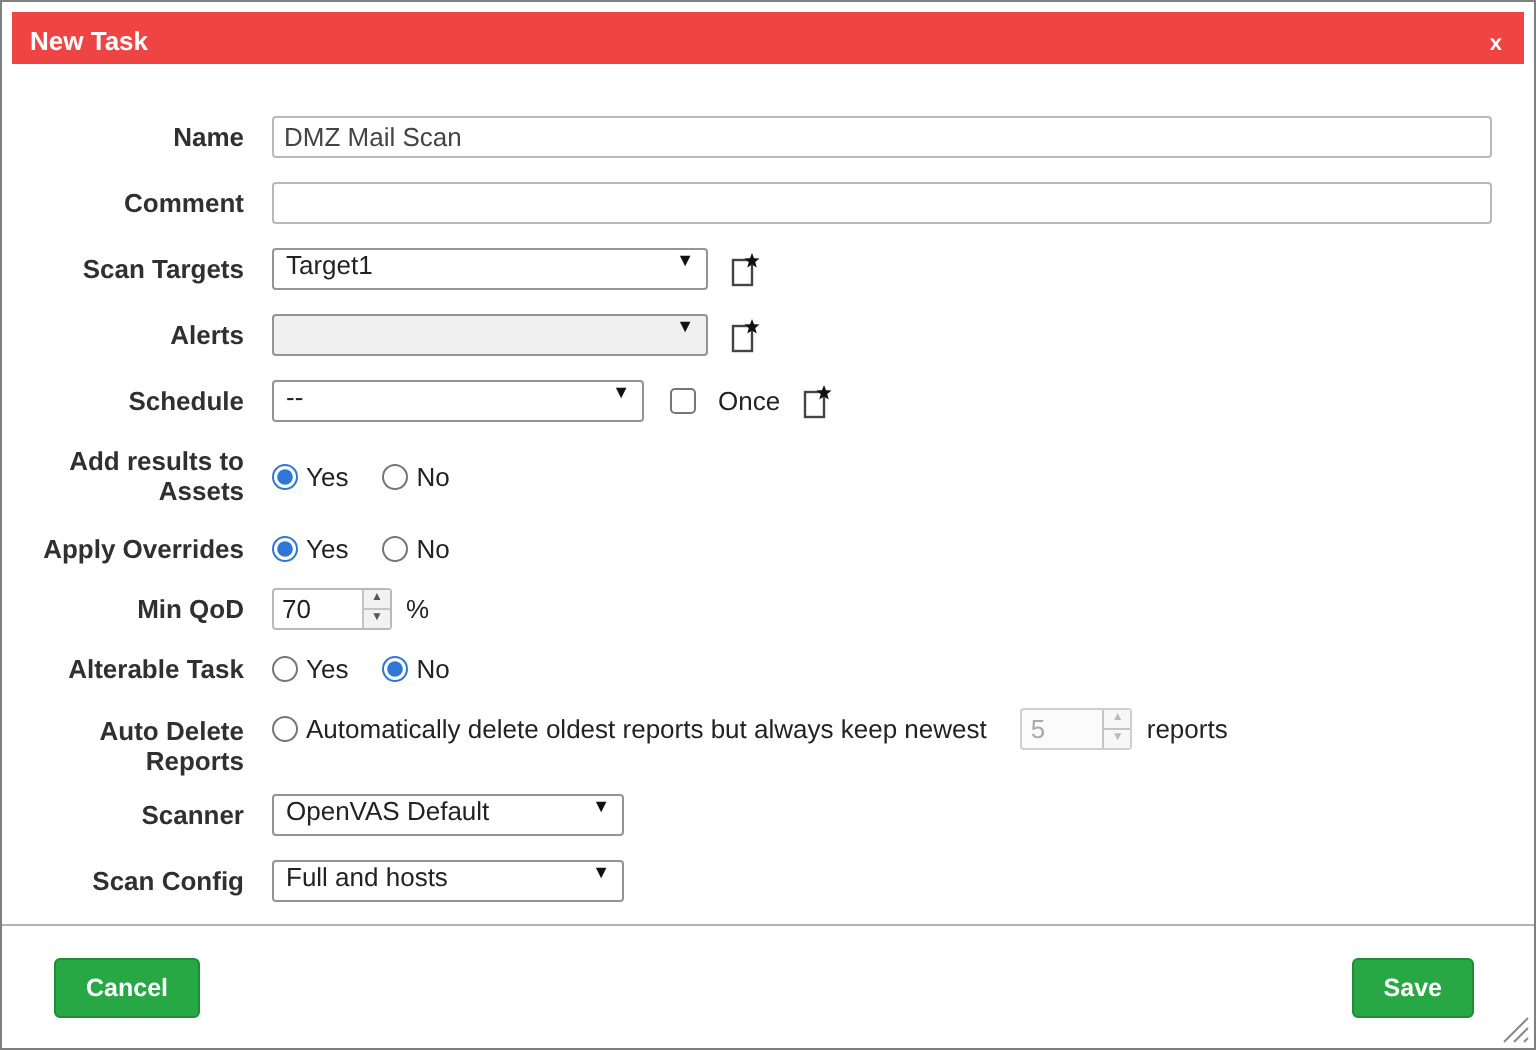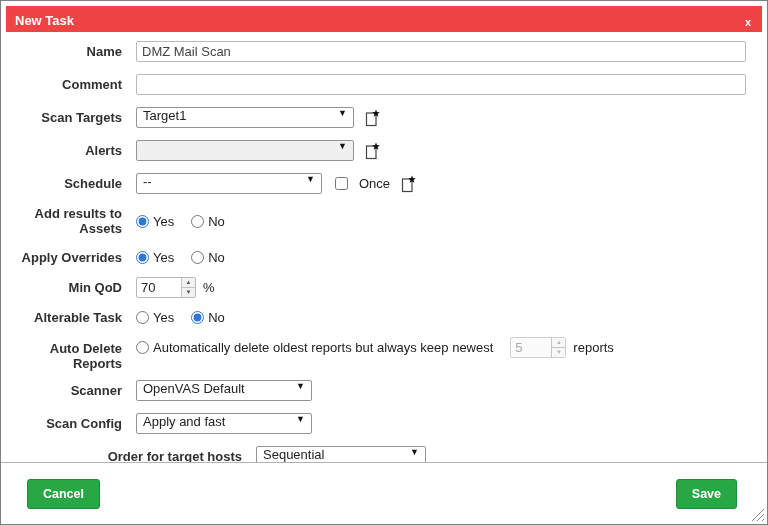--- a/index.html
+++ b/index.html
@@ -33,21 +33,21 @@
     cursor: default;
     padding: 0 2px;
   }
 
   
   .content {
     position: absolute;
     top: 31px; left: 0; right: 0;
     height: 432px;
     overflow: hidden;
-    padding-top: 9px;
+    padding-top: 26px;
   }
   .row { display: flex; align-items: flex-start; margin-bottom: 12px; }
   .row .label {
     width: 135px;
     flex-shrink: 0;
     text-align: right;
     font-weight: bold;
     color: #303030;
     padding-right: 14px;
     padding-top: 3px;
@@ -308,21 +308,21 @@
           <span class="val">OpenVAS Default</span>
           <span class="arrow">▼</span>
         </div>
       </div>
     </div>
 
     <div class="row">
       <div class="label">Scan Config</div>
       <div class="field">
         <div class="select w176">
-          <span class="val">Apply and fast</span>
+          <span class="val">Full and hosts</span>
           <span class="arrow">▼</span>
         </div>
       </div>
     </div>
 
     <div class="row sub">
       <div class="label">Order for target hosts</div>
       <div class="field">
         <div class="select w170">
           <span class="val">Sequential</span>

